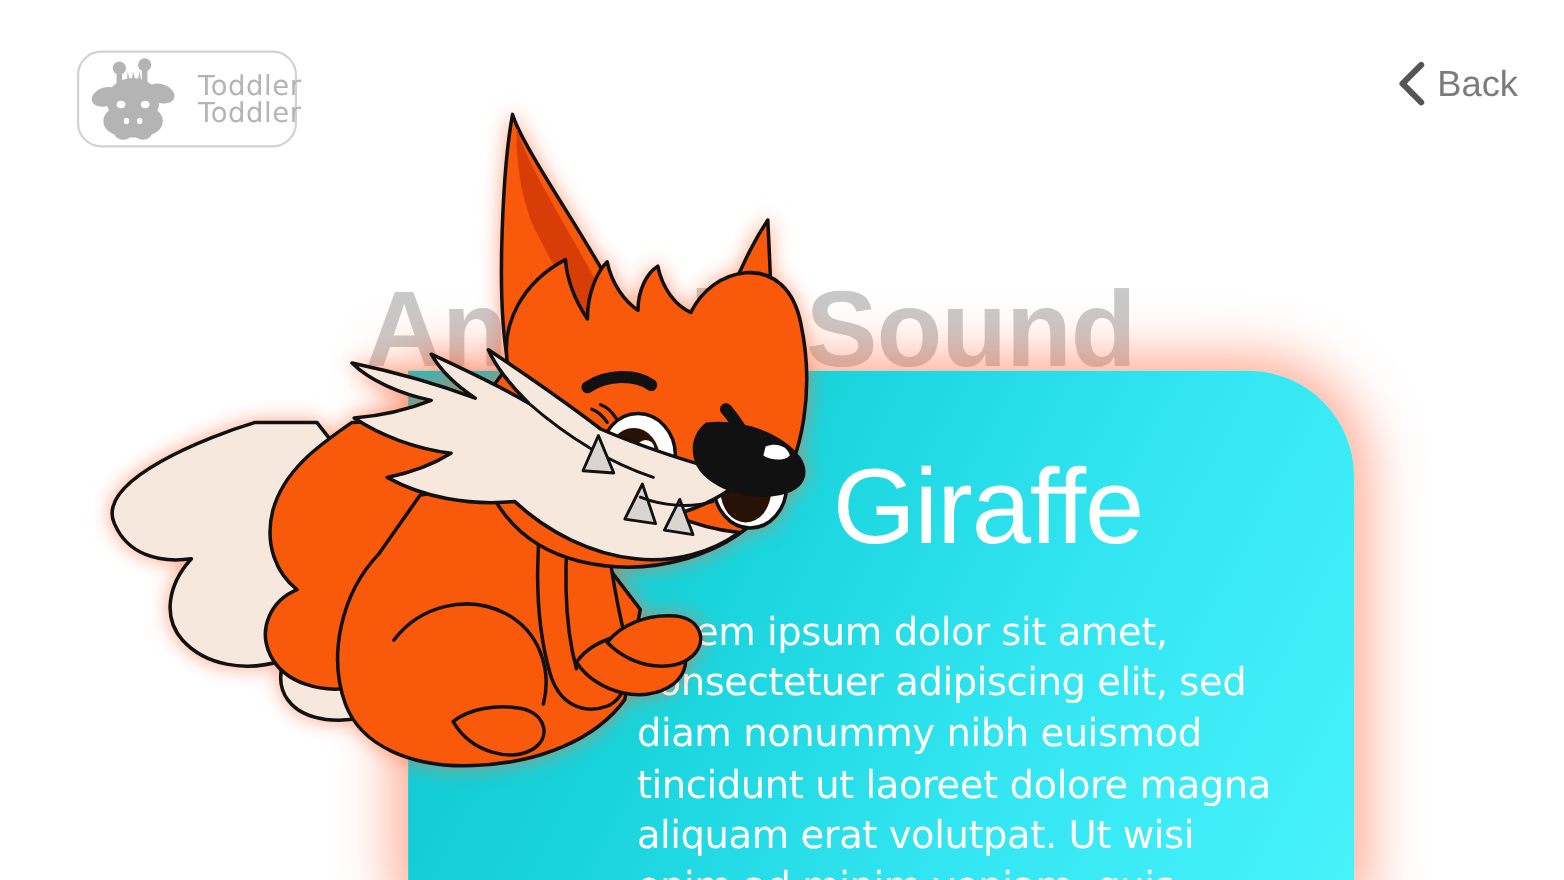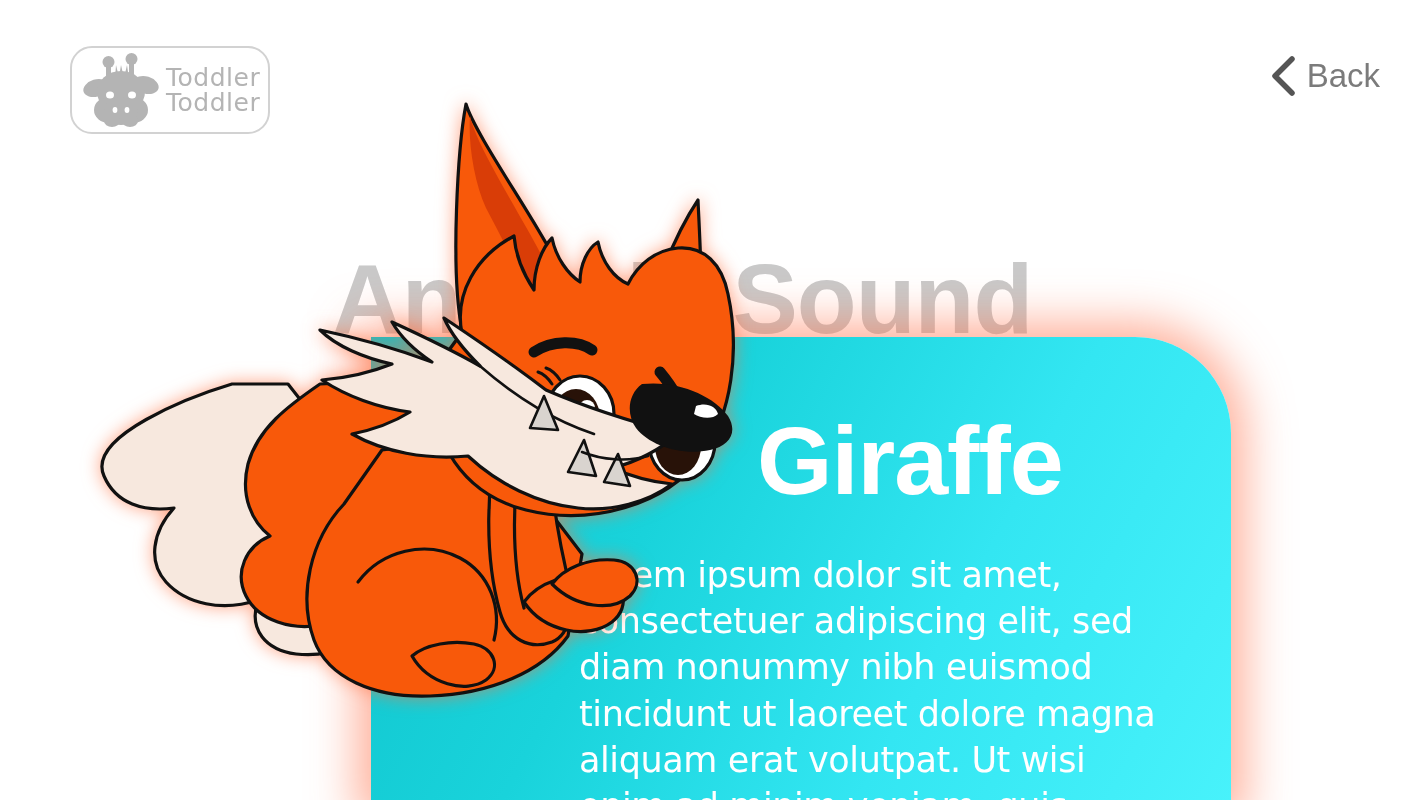--- a/index.html
+++ b/index.html
@@ -42,21 +42,21 @@
     display:flex;
     align-items:center;
     z-index:40;
   }
   .logo-giraffe {
     width:84px; height:78px;
     margin-left:8px;
     flex:0 0 auto;
   }
   .logo-text {
-    margin-left:2px;
+    margin-left:16px;
     color:#b4b4b4;
     line-height:1.02;
   }
   .logo-text div {
     font-family:"DejaVu Sans", sans-serif;
     font-size:25px;
     font-weight:400;
     letter-spacing:0.5px;
   }
 
@@ -95,21 +95,21 @@
     border-top-right-radius:96px;
     background:linear-gradient(118deg, #0fc3cc 0%, #19d3db 34%, #33e6f2 66%, #48f2fb 100%);
     z-index:5;
     overflow:hidden;
   }
   .card-title {
     position:absolute;
     left:386px; top:75px;
     font-family:"Liberation Sans", sans-serif;
     font-size:97px;
-    font-weight:700;
+    font-weight:400;
     color:#ffffff;
     letter-spacing:-1px;
     line-height:1;
     white-space:nowrap;
   }
   .card-body {
     position:absolute;
     left:208px; top:215px;
     width:580px;
     font-family:"DejaVu Sans", sans-serif;

